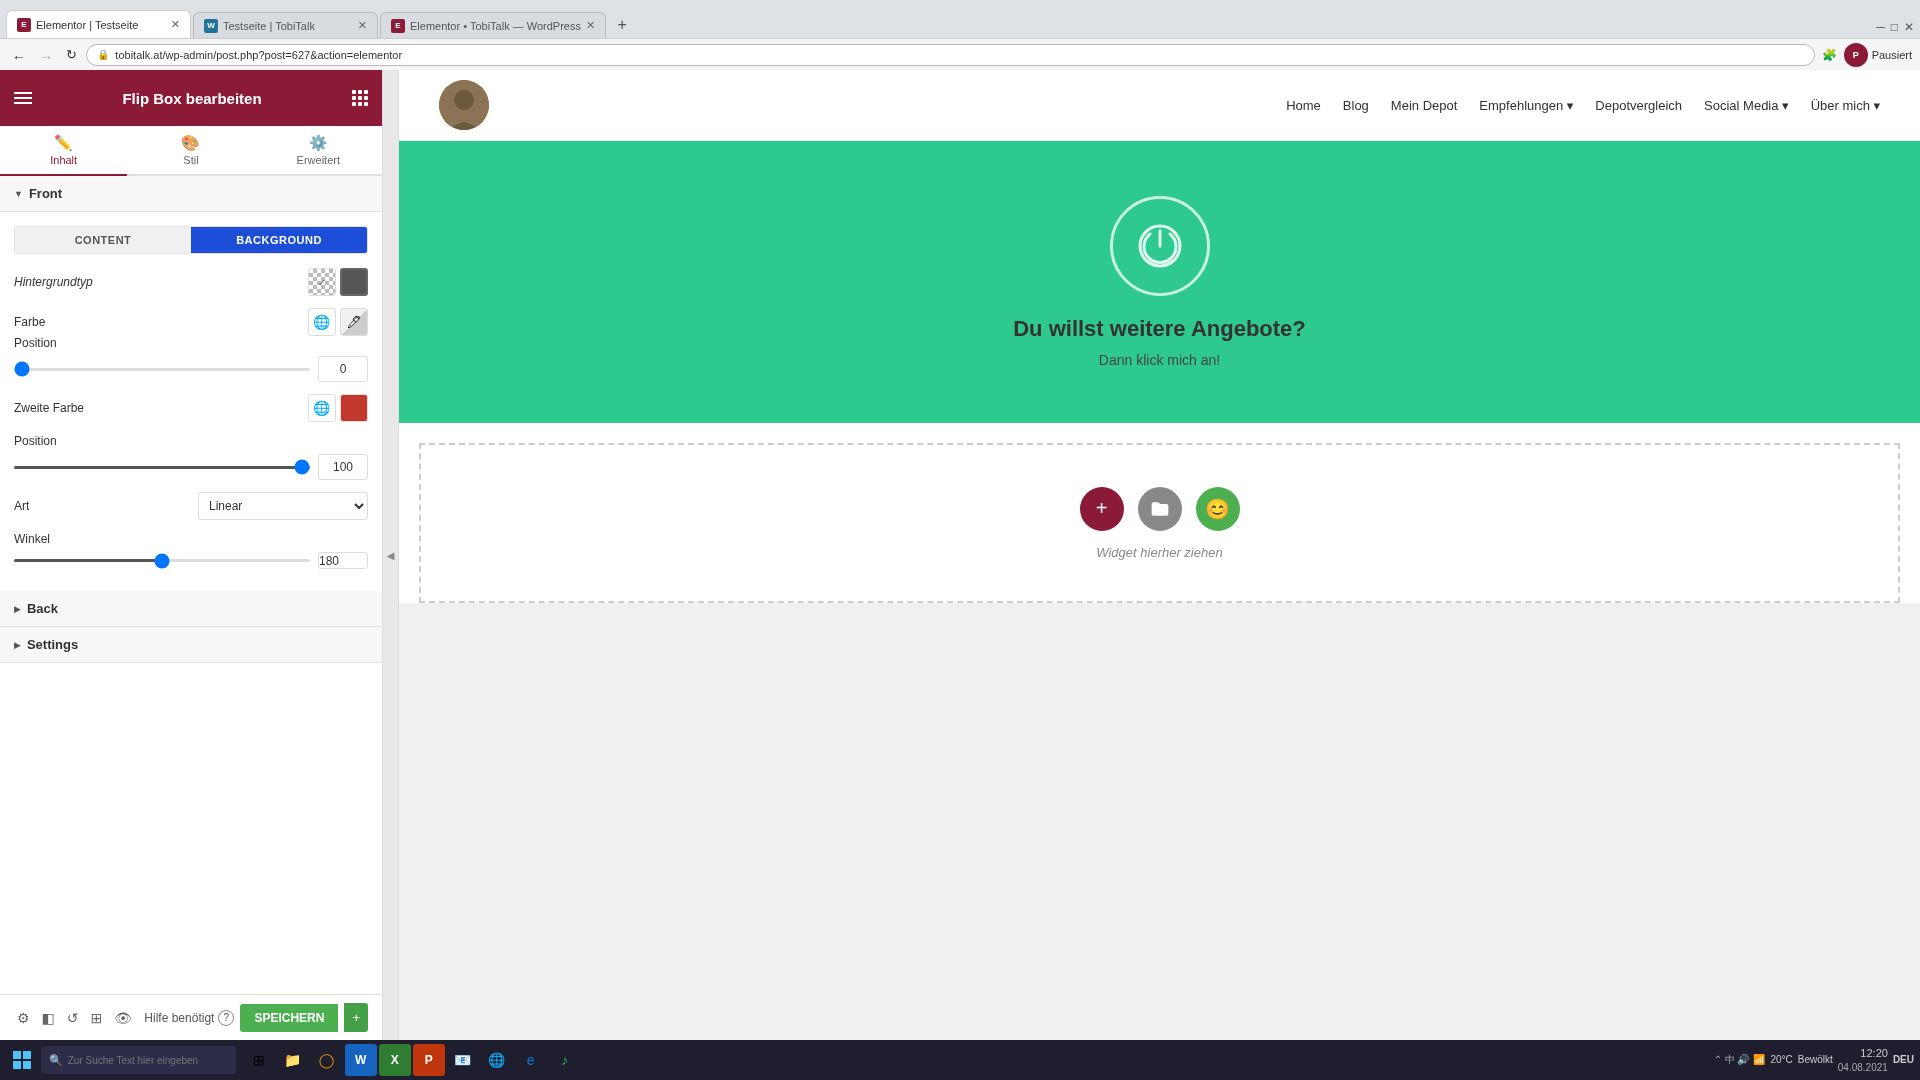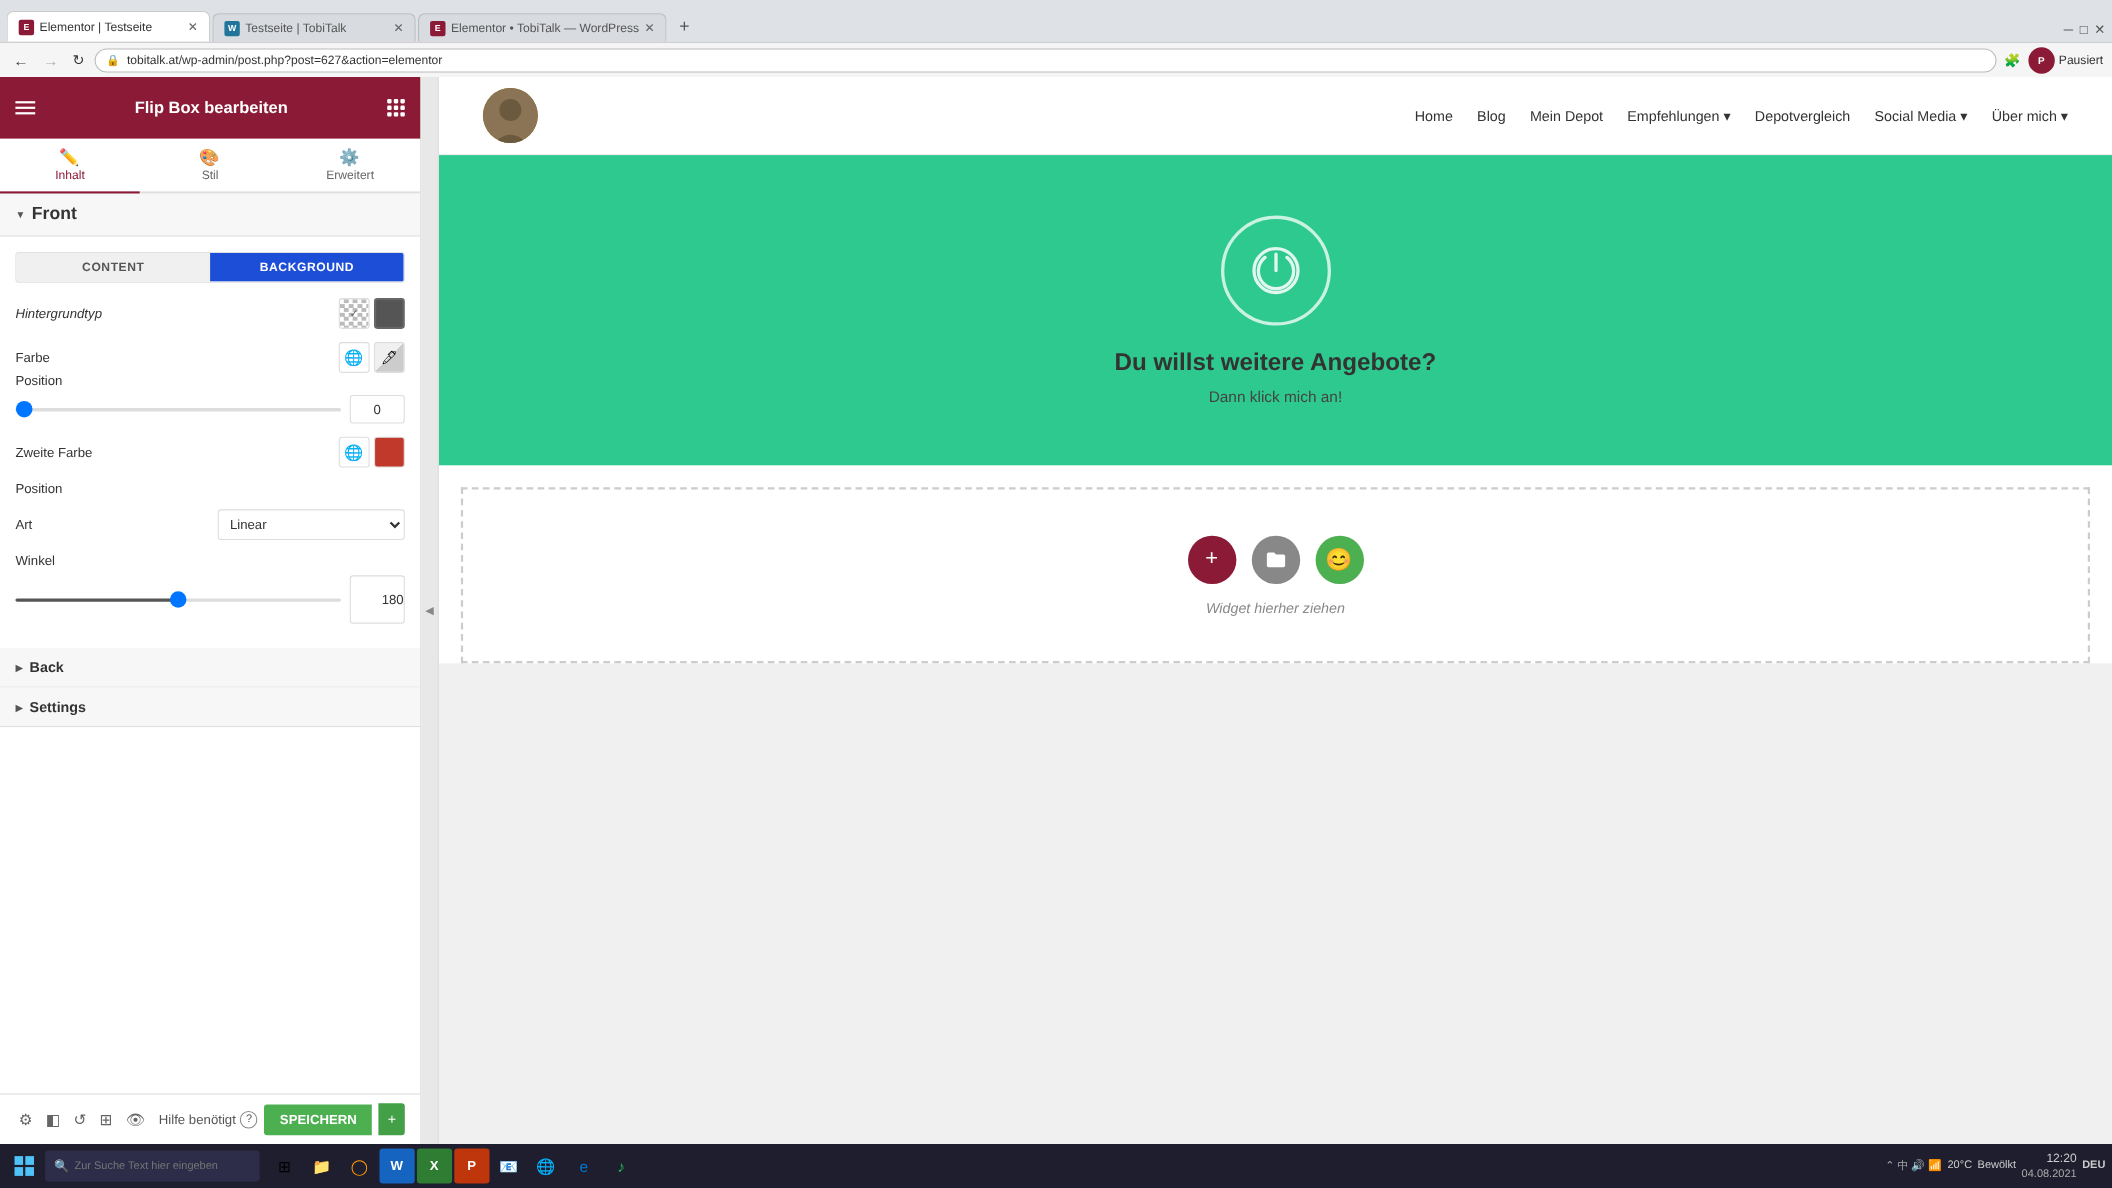--- a/index.html
+++ b/index.html
@@ -86,21 +86,21 @@
         <span style="font-size:15px;">⚙️</span>
         <span>Erweitert</span>
       </div>
     </div>
 
     <div style="flex:1;overflow-y:auto;">
 
       <div>
         <div style="display:flex;align-items:center;gap:6px;padding:10px 14px;cursor:pointer;background:#f7f7f7;border-bottom:1px solid #e0e0e0;">
           <span style="font-size:9px;color:#555;">▼</span>
-          <span style="font-size:16px;font-weight:600;color:#333;">Front</span>
+          <span style="font-size:13px;font-weight:600;color:#333;">Front</span>
         </div>
         <div style="padding:14px 14px 10px;">
 
           <div style="display:flex;margin-bottom:14px;border:1px solid #e0e0e0;border-radius:3px;overflow:hidden;">
             <div style="flex:1;padding:7px 0;text-align:center;font-size:11px;font-weight:600;cursor:pointer;background:#f0f0f0;color:#555;letter-spacing:0.5px;">CONTENT</div>
             <div style="flex:1;padding:7px 0;text-align:center;font-size:11px;font-weight:600;cursor:pointer;background:#1d4ed8;color:#fff;letter-spacing:0.5px;">BACKGROUND</div>
           </div>
 
           <div style="display:flex;align-items:center;margin-bottom:12px;">
             <span style="font-size:12px;color:#333;flex:1;font-style:italic;">Hintergrundtyp</span>
@@ -133,35 +133,39 @@
           <div style="display:flex;align-items:center;margin-bottom:12px;">
             <span style="font-size:12px;color:#333;flex:1;">Zweite Farbe</span>
             <div style="display:flex;align-items:center;gap:4px;">
               <div style="width:28px;height:28px;border:1px solid #ddd;border-radius:3px;cursor:pointer;background:#fff;display:flex;align-items:center;justify-content:center;font-size:14px;color:#555;">🌐</div>
               <div style="width:28px;height:28px;border:1px solid #ddd;border-radius:3px;cursor:pointer;background:#c0392b;"></div>
             </div>
           </div>
 
           <div style="margin-bottom:12px;">
             <div style="font-size:12px;color:#333;margin-bottom:6px;">Position</div>
+            <div style="display:flex;align-items:center;gap:8px;">
+              <input type="range" min="0" max="100" value="100" style="flex: 1 1 0%; appearance: none; height: 3px; background: linear-gradient(to right, rgb(85, 85, 85) 0%, rgb(85, 85, 85) 100%); border-radius: 2px; outline: none; cursor: pointer;">
+              <input type="text" style="width: 50px; height: 26px; border: 1px solid rgb(221, 221, 221); border-radius: 3px; text-align: center; font-size: 12px; color: rgb(51, 51, 51);" value="100">
+            </div>
           </div>
 
           <div style="display:flex;align-items:center;margin-bottom:12px;">
             <span style="font-size:12px;color:#333;flex:1;">Art</span>
             <select style="flex:1;max-width:170px;height:28px;border:1px solid #ddd;border-radius:3px;font-size:12px;color:#333;background:#fff;padding:0 6px;cursor:pointer;">
               <option>Linear</option>
               <option>Radial</option>
             </select>
           </div>
 
           <div style="margin-bottom:12px;">
             <div style="font-size:12px;color:#333;margin-bottom:6px;">Winkel</div>
             <div style="display:flex;align-items:center;gap:8px;">
               <input type="range" min="0" max="360" value="180" style="flex: 1 1 0%; appearance: none; height: 3px; background: linear-gradient(to right, rgb(85, 85, 85) 0%, rgb(85, 85, 85) 50%, rgb(221, 221, 221) 50%); border-radius: 2px; outline: none; cursor: pointer;">
-              <input type="text" style="width: 50px; height: 44px; border: 1px solid rgb(221, 221, 221); border-radius: 3px; text-align: right; font-size: 12px; color: rgb(51, 51, 51);" value="180">
+              <input type="text" style="width: 50px; height: 17px; border: 1px solid rgb(221, 221, 221); border-radius: 3px; text-align: left; font-size: 12px; color: rgb(51, 51, 51);" value="180">
             </div>
           </div>
 
         </div>
       </div>
 
       <div style="border-bottom:1px solid #e0e0e0;">
         <div style="display:flex;align-items:center;gap:6px;padding:10px 14px;cursor:pointer;background:#f7f7f7;">
           <span style="font-size:9px;color:#555;">▶</span>
           <span style="font-size:13px;font-weight:600;color:#333;">Back</span>

